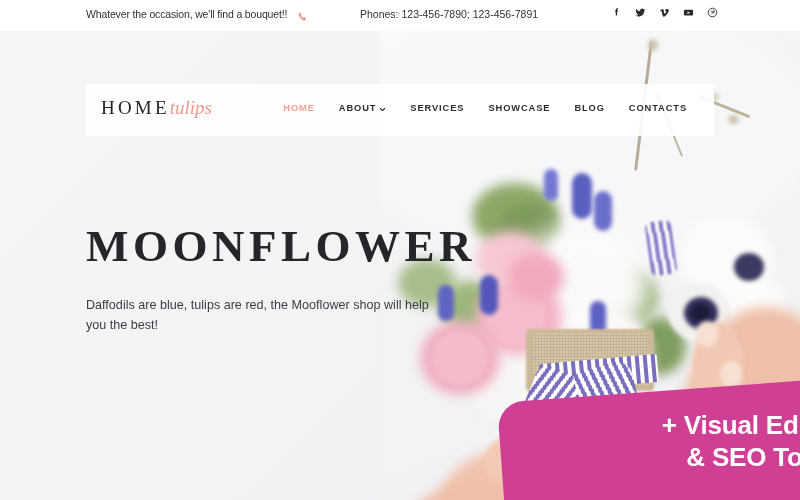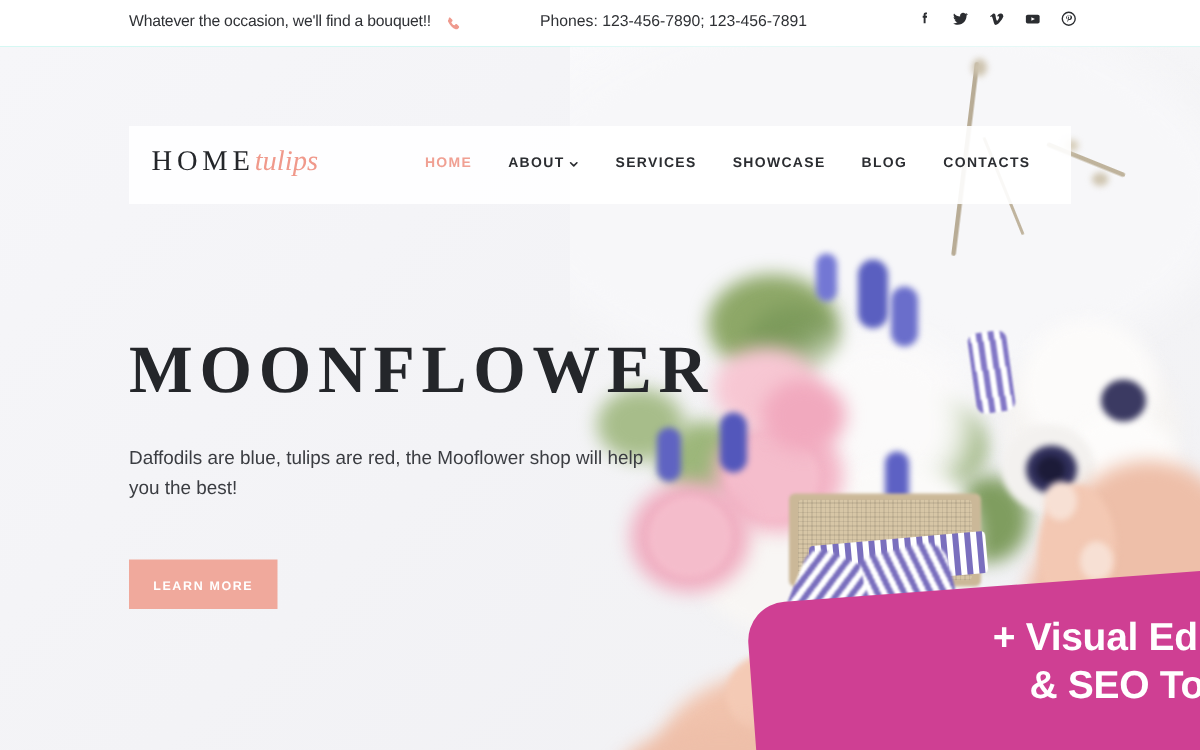--- a/index.html
+++ b/index.html
@@ -259,21 +259,20 @@
           <span>BLOG</span>
         </div>
         <div class="nav-item">
           <span>CONTACTS</span>
         </div>
       </div>
     </div>
 
     <h1 class="hero-title">MOONFLOWER</h1>
     <p class="hero-sub">Daffodils are blue, tulips are red, the Mooflower shop will help you the best!</p>
-    <button class="btn">LEARN MORE</button>
 
     <div class="promo">
       <div class="promo-text">
         <span class="promo-l1">+ Visual Editor</span>
         <span class="promo-l2">&amp; SEO Tools</span>
       </div>
     </div>
 
   </div>
 </div>

